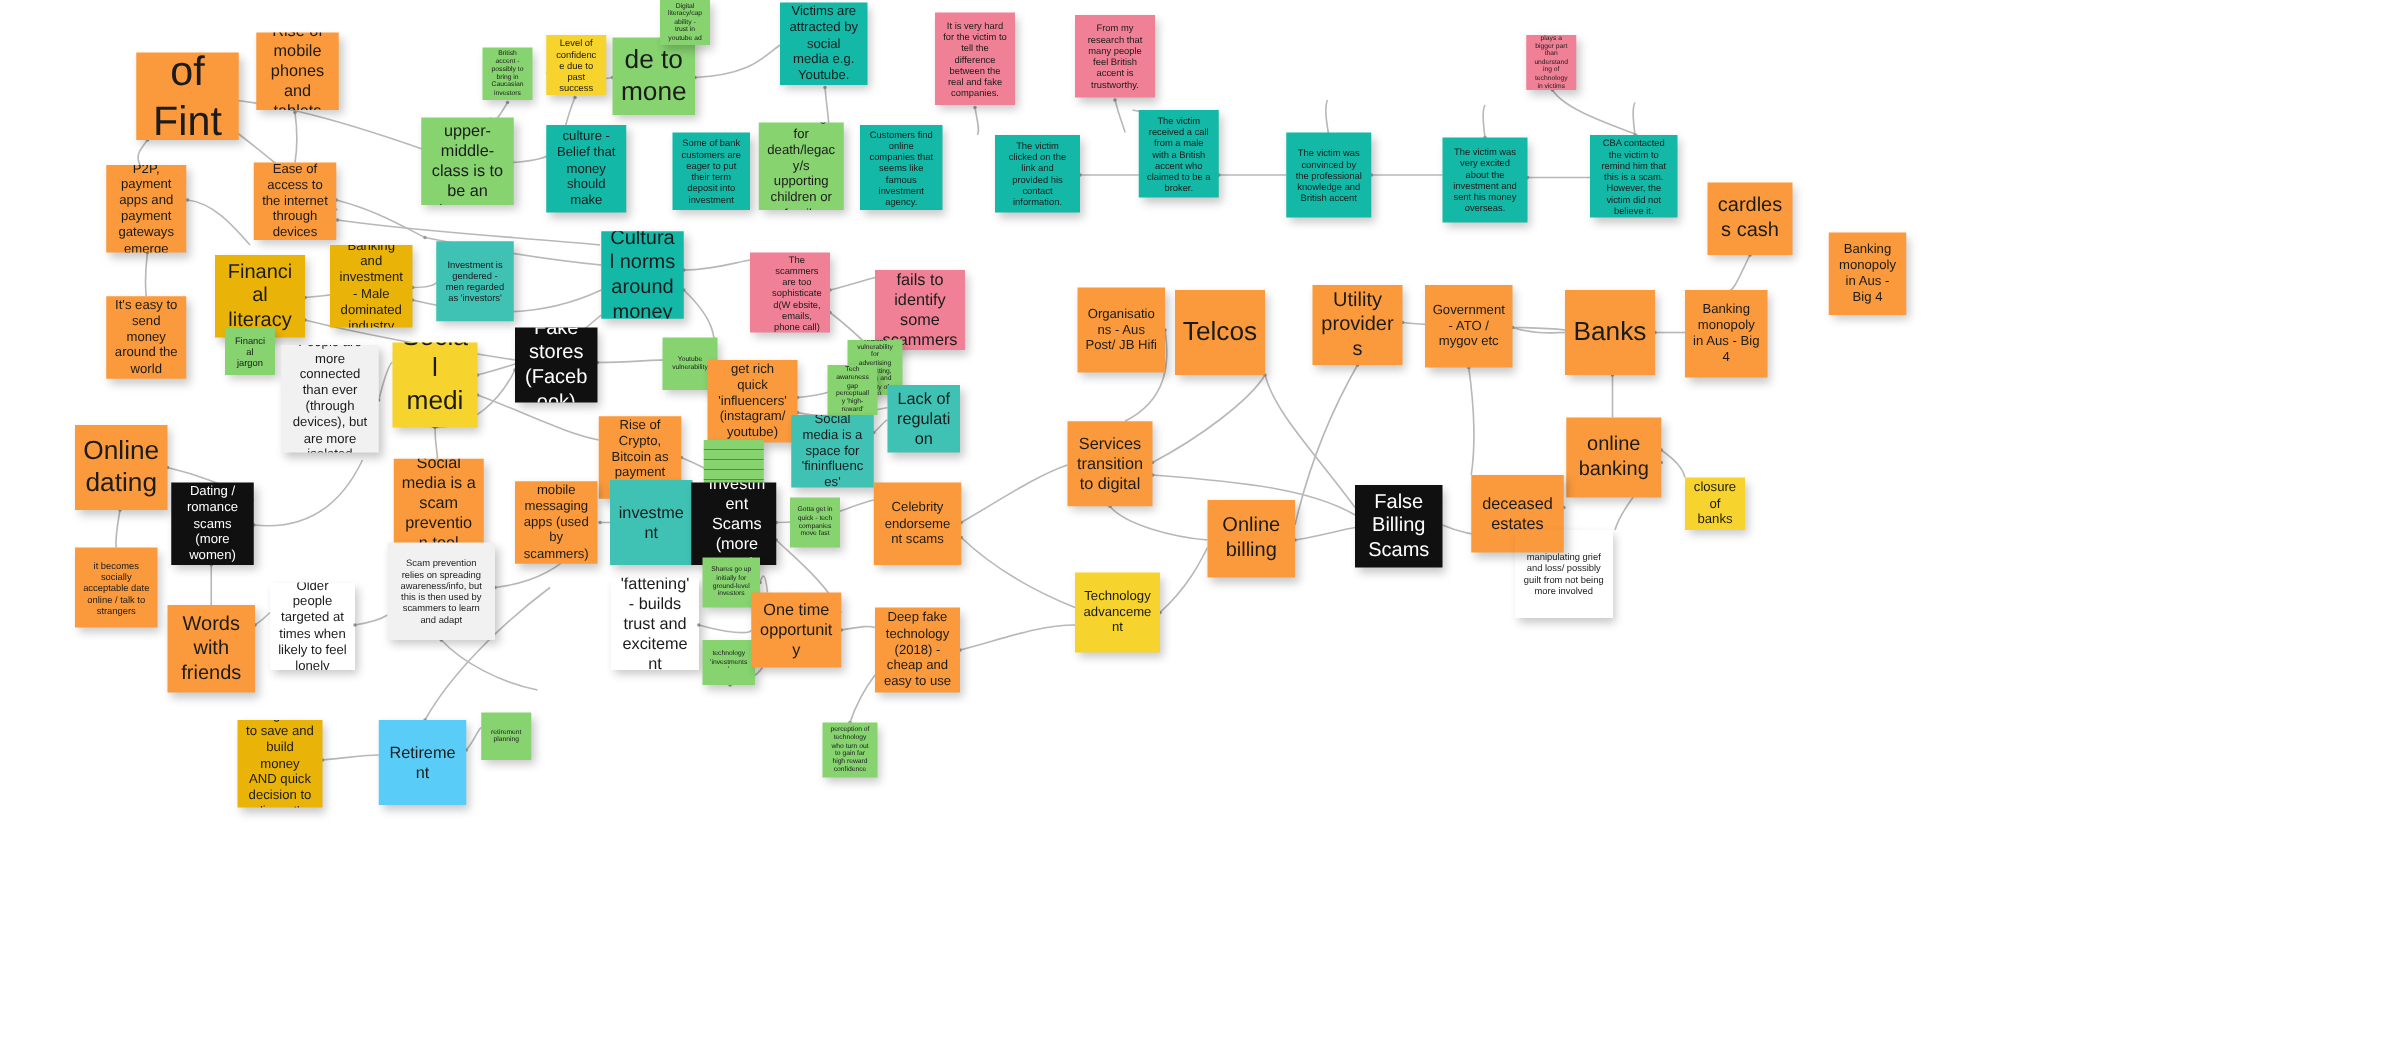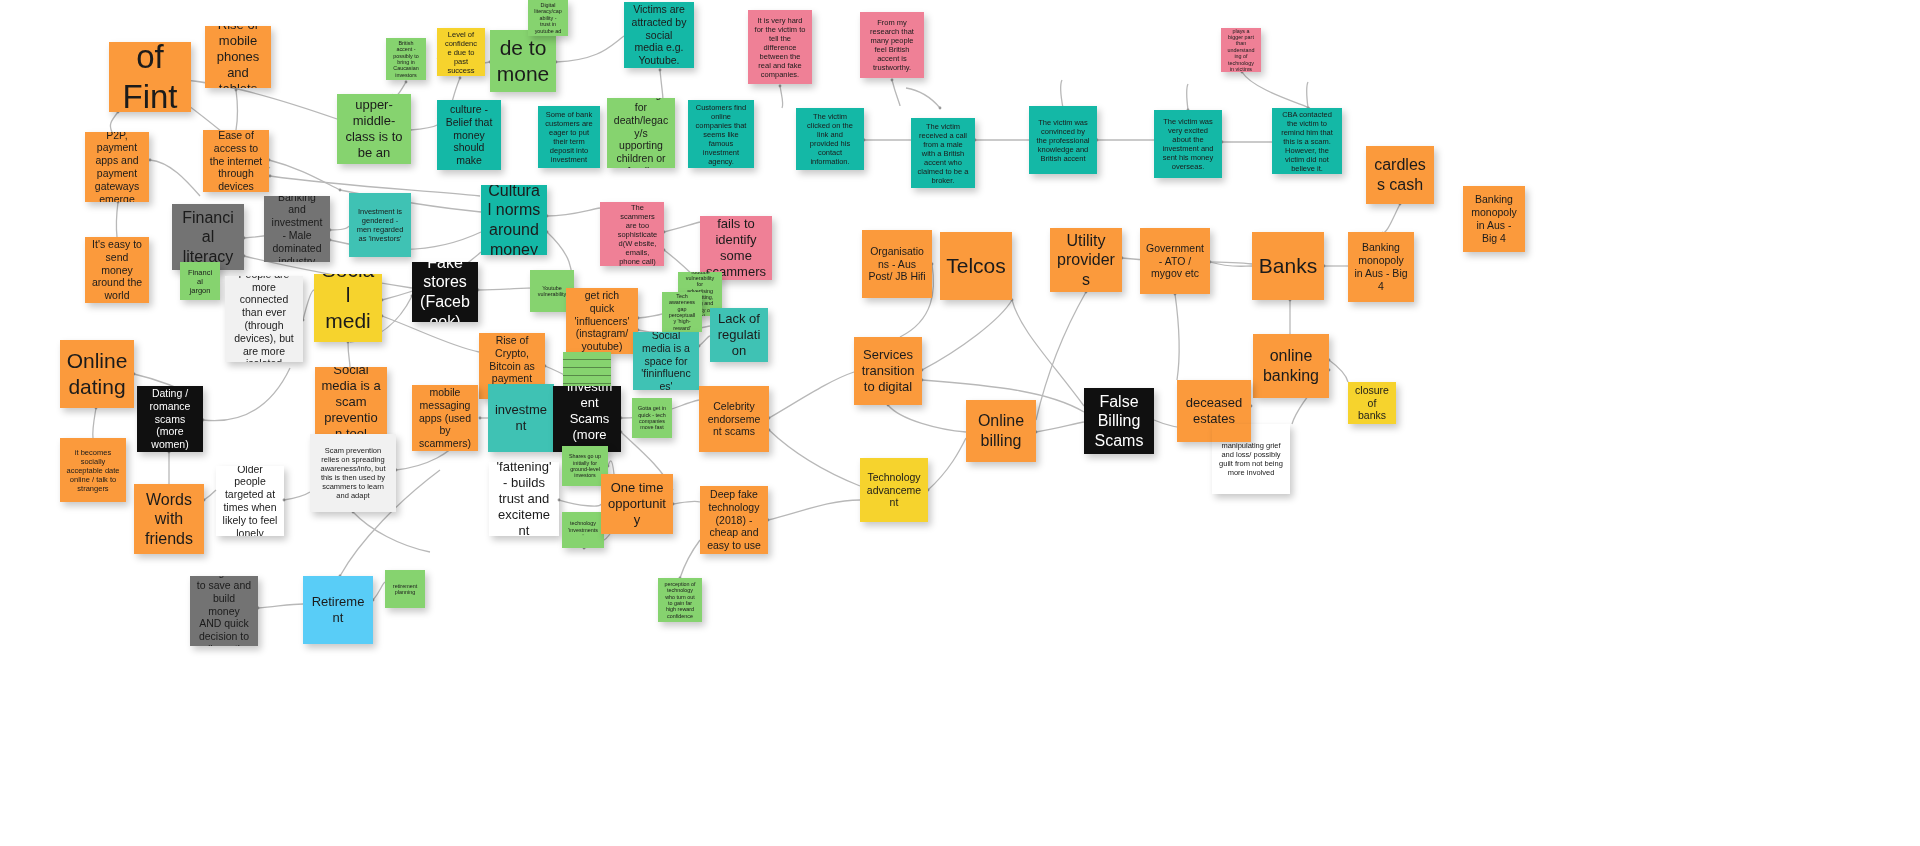--- a/index.html
+++ b/index.html
@@ -45,21 +45,21 @@
     hyphens:auto;
   }
   .note span{display:block;width:100%;}
 
   
   .c-orange{background:#fb9a3c;}
   .c-green {background:#86d36f;}
   .c-purple{background:#14b8a6;justify-content:center;}
   .c-pink  {background:#ef8096;}
   .c-yellow{background:#f6d32d;}
-  .c-blue  {background:#737373;}
+  .c-blue  {background:#eab308;}
   .c-teal  {background:#3fc2b4;}
   .c-black {background:#101010;color:#ffffff;}
   .c-white {background:#f1f1f1;}
   .c-ltblue{background:#59cdf7;}
 
   
   .t-xxl{font-size:33px;margin-left:32px;}
   .t-xl {font-size:21px;}
   .t-lg {font-size:16px;}
   .t-md {font-size:13px;}
@@ -299,21 +299,21 @@
       </div>
       <div class="note c-green t-sm" style="left: 607px; top: 98px; width: 68px; height: 70px;">
         <span>Planning for death/legacy/s upporting children or family</span>
       </div>
       <div class="note c-purple t-xs" style="left: 688px; top: 100px; width: 66px; height: 68px;">
         <span>Customers find online companies that seems like famous investment agency.</span>
       </div>
       <div class="note c-purple t-xs" style="left: 796px; top: 108px; width: 68px; height: 62px;">
         <span>The victim clicked on the link and provided his contact information.</span>
       </div>
-      <div class="note c-purple t-xs" style="left: 911px; top: 118px; width: 64px; height: 70px;">
+      <div class="note c-purple t-xs" style="left: 911px; top: 88px; width: 64px; height: 70px;">
         <span>The victim received a call from a male with a British accent who claimed to be a broker.</span>
       </div>
       <div class="note c-purple t-xs" style="left: 1029px; top: 106px; width: 68px; height: 68px;">
         <span>The victim  was convinced by the professional knowledge and British accent</span>
       </div>
       <div class="note c-purple t-xs" style="left: 1154px; top: 110px; width: 68px; height: 68px;">
         <span>The victim was very excited about the investment and sent his money overseas.</span>
       </div>
       <div class="note c-purple t-xs" style="left: 1272px; top: 108px; width: 70px; height: 66px;">
         <span>CBA contacted the victim to remind him that this is a scam. However, the victim did not believe it.</span>

